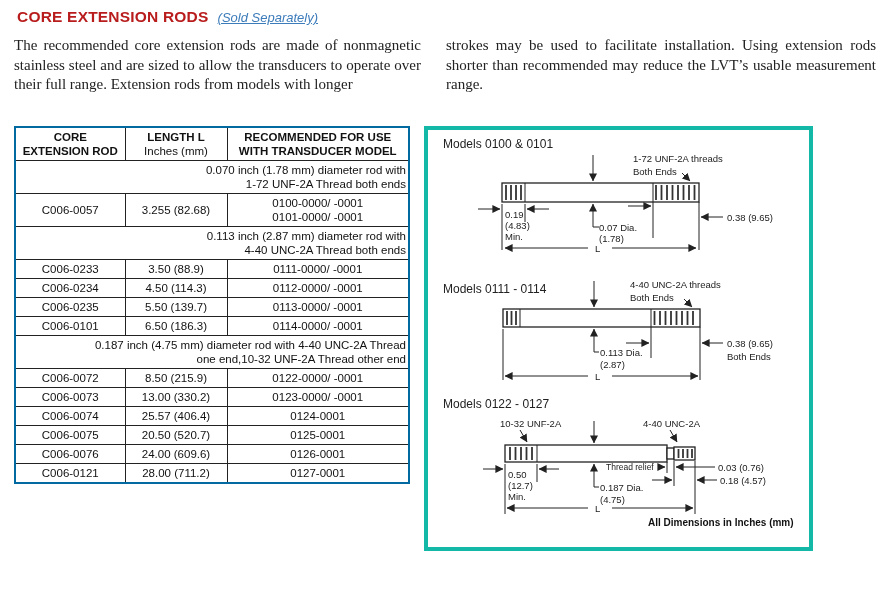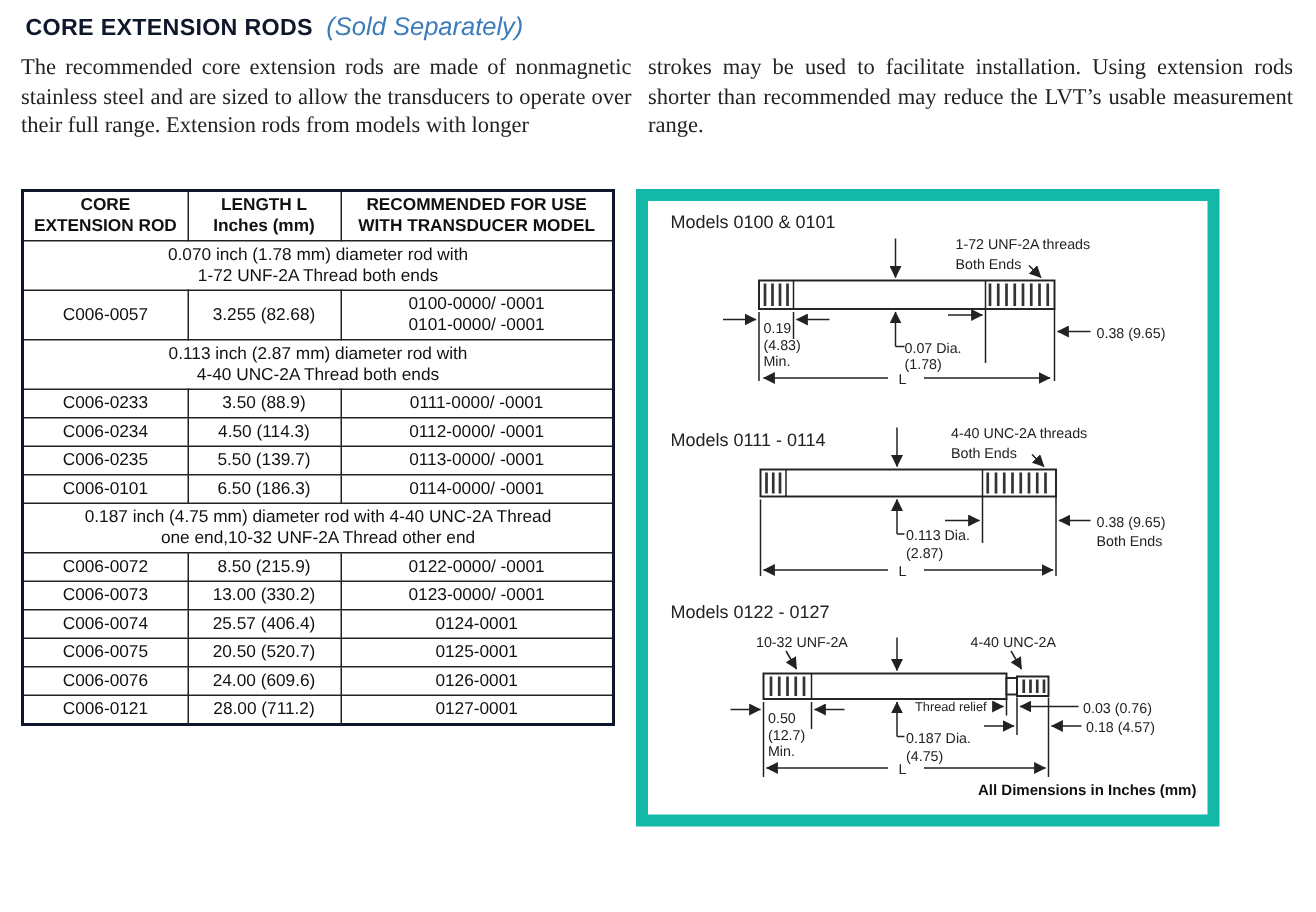--- a/index.html
+++ b/index.html
@@ -1,40 +1,40 @@
 <!DOCTYPE html>
 <html><head>
 <meta charset="utf-8">
 <style>
   * { margin:0; padding:0; box-sizing:border-box; }
   html,body { width:877px; height:608px; background:#ffffff; overflow:hidden; }
   body { position:relative; font-family:"Liberation Serif", serif; color:#1c1c1c; }
 
   .title-row { position:absolute; left:17px; top:8px; white-space:nowrap; }
-  .doc-title { font-family:"Liberation Sans", sans-serif; font-weight:bold; font-size:15.5px; color:#0f172a; letter-spacing:.2px; }
-  .doc-subtitle { font-family:"Liberation Sans", sans-serif; font-style:italic; font-size:17px; color:#3d7cba; margin-left:5px; }
+  .doc-title { font-family:"Liberation Sans", sans-serif; font-weight:bold; font-size:15.5px; color:#b91c1c; letter-spacing:.2px; }
+  .doc-subtitle { font-family:"Liberation Sans", sans-serif; font-style:italic; font-size:13px; color:#3d7cba; margin-left:5px;text-decoration:underline; }
 
   .intro-col { position:absolute; top:36px; font-size:15px; line-height:19.5px; text-align:justify; color:#222; }
   .intro-left  { left:14px;  width:407px; }
-  .intro-right { left:432px; width:430px; }
+  .intro-right { left:446px; width:430px; }
 
   
   .rod-table-wrap { position:absolute; left:14px; top:126px; }
   table.rod-table { border-collapse:collapse; width:394px; table-layout:fixed;
     font-family:"Liberation Sans", sans-serif; font-size:11.5px; color:#111;
-    border:2px solid #0f172a; }
+    border:2px solid #0369a1; }
   .rod-table th, .rod-table td { border:1px solid #222; text-align:center;
     padding:2px 2px; line-height:1.22; white-space:pre-line; font-weight:normal; }
   .rod-table th { font-weight:bold; }
-  .rod-table .h-sub { font-weight:bold; }
-  .rod-table td.span-cell { font-size:11.5px; }
+  .rod-table .h-sub { font-weight:normal; }
+  .rod-table td.span-cell { font-size:11.5px;text-align:right; }
 
   
   .diagram-panel { position:absolute; left:424px; top:126px; width:389px; height:425px;
-    border:8px solid #14b8a6; background:#fff; }
+    border:4px solid #14b8a6; background:#fff; }
   .diagram-svg { display:block; }
 
   .dlabel { font-family:"Liberation Sans", sans-serif; font-size:12px; fill:#222; }
   .dt     { font-family:"Liberation Sans", sans-serif; font-size:9.5px; fill:#222; }
   .dts    { font-family:"Liberation Sans", sans-serif; font-size:8.5px; fill:#222; }
   .dfoot  { font-family:"Liberation Sans", sans-serif; font-size:10px; font-weight:bold; fill:#111; }
 
   .ln    { stroke:#222; stroke-width:1; fill:none; }
   .rod   { fill:#fff; stroke:#222; stroke-width:1.3; }
   .hatch { stroke:#333; stroke-width:1.8; fill:none; }

